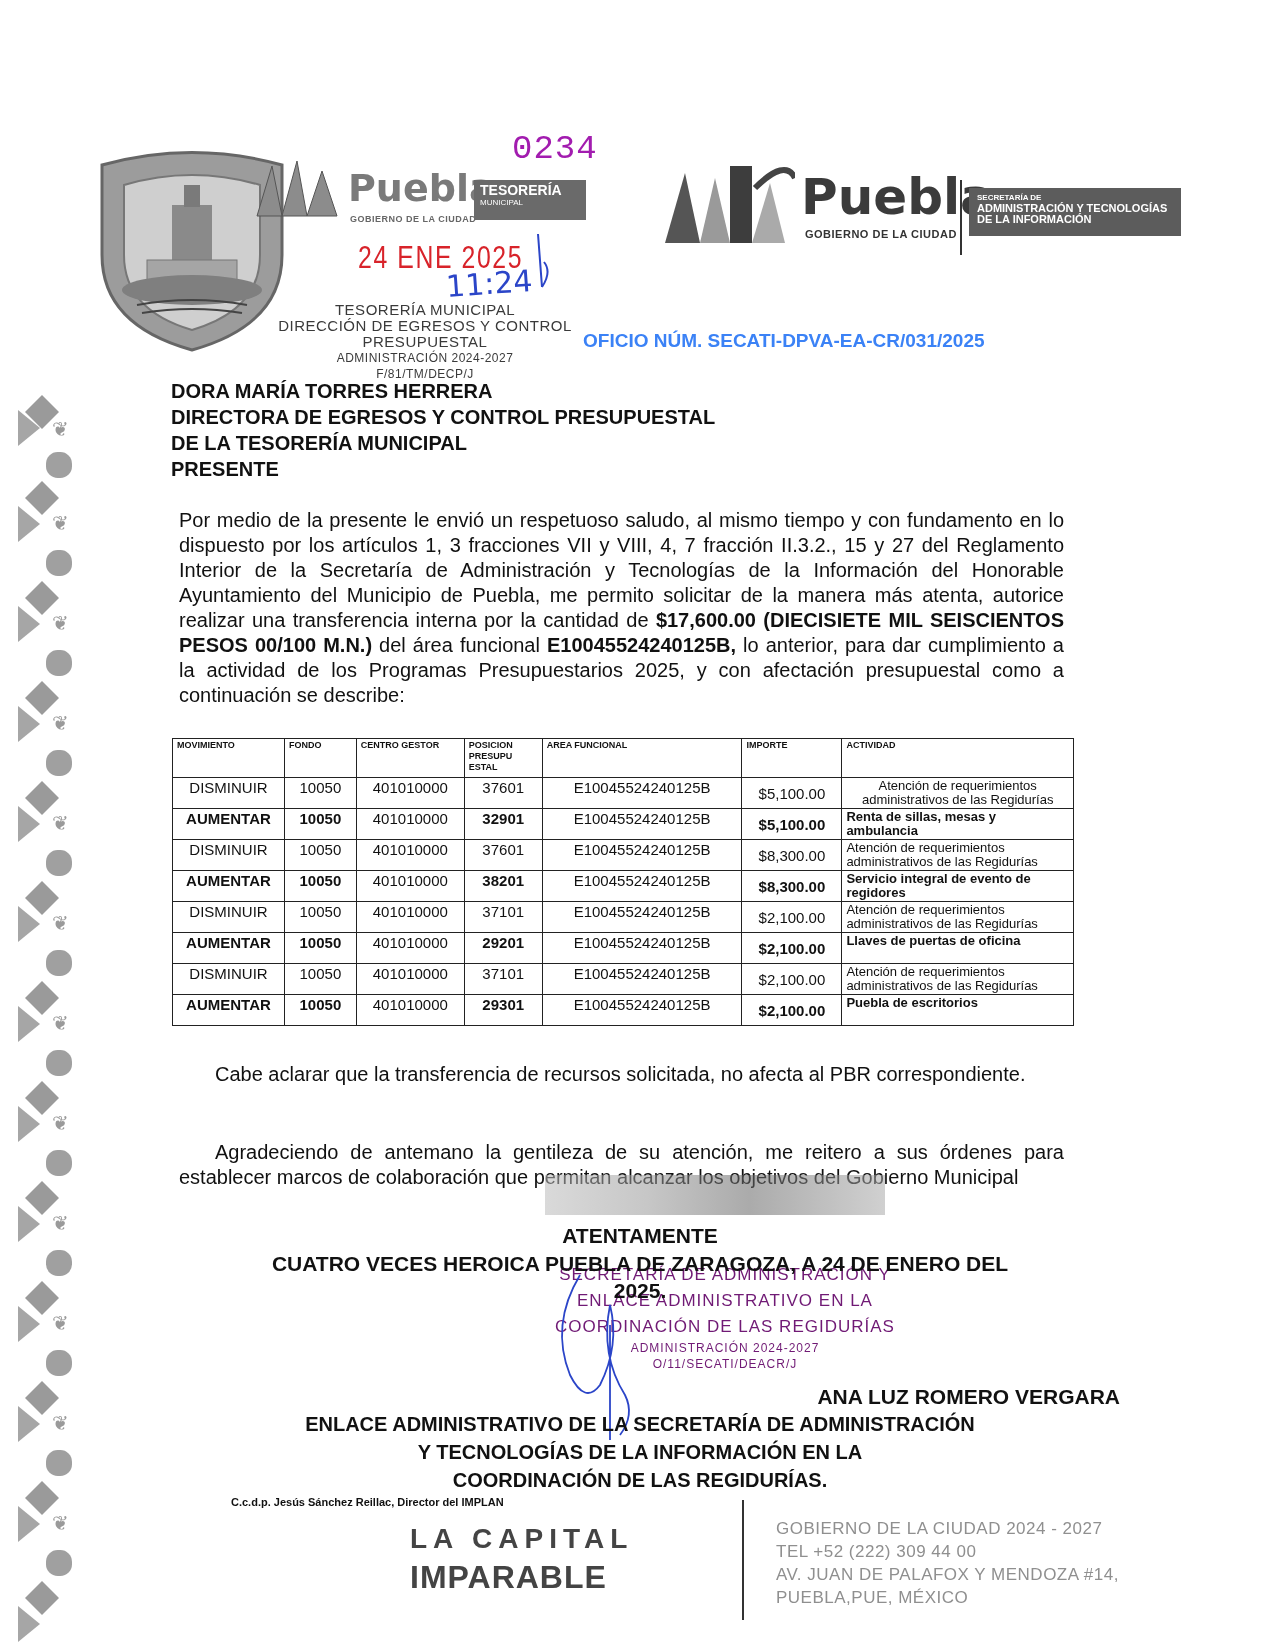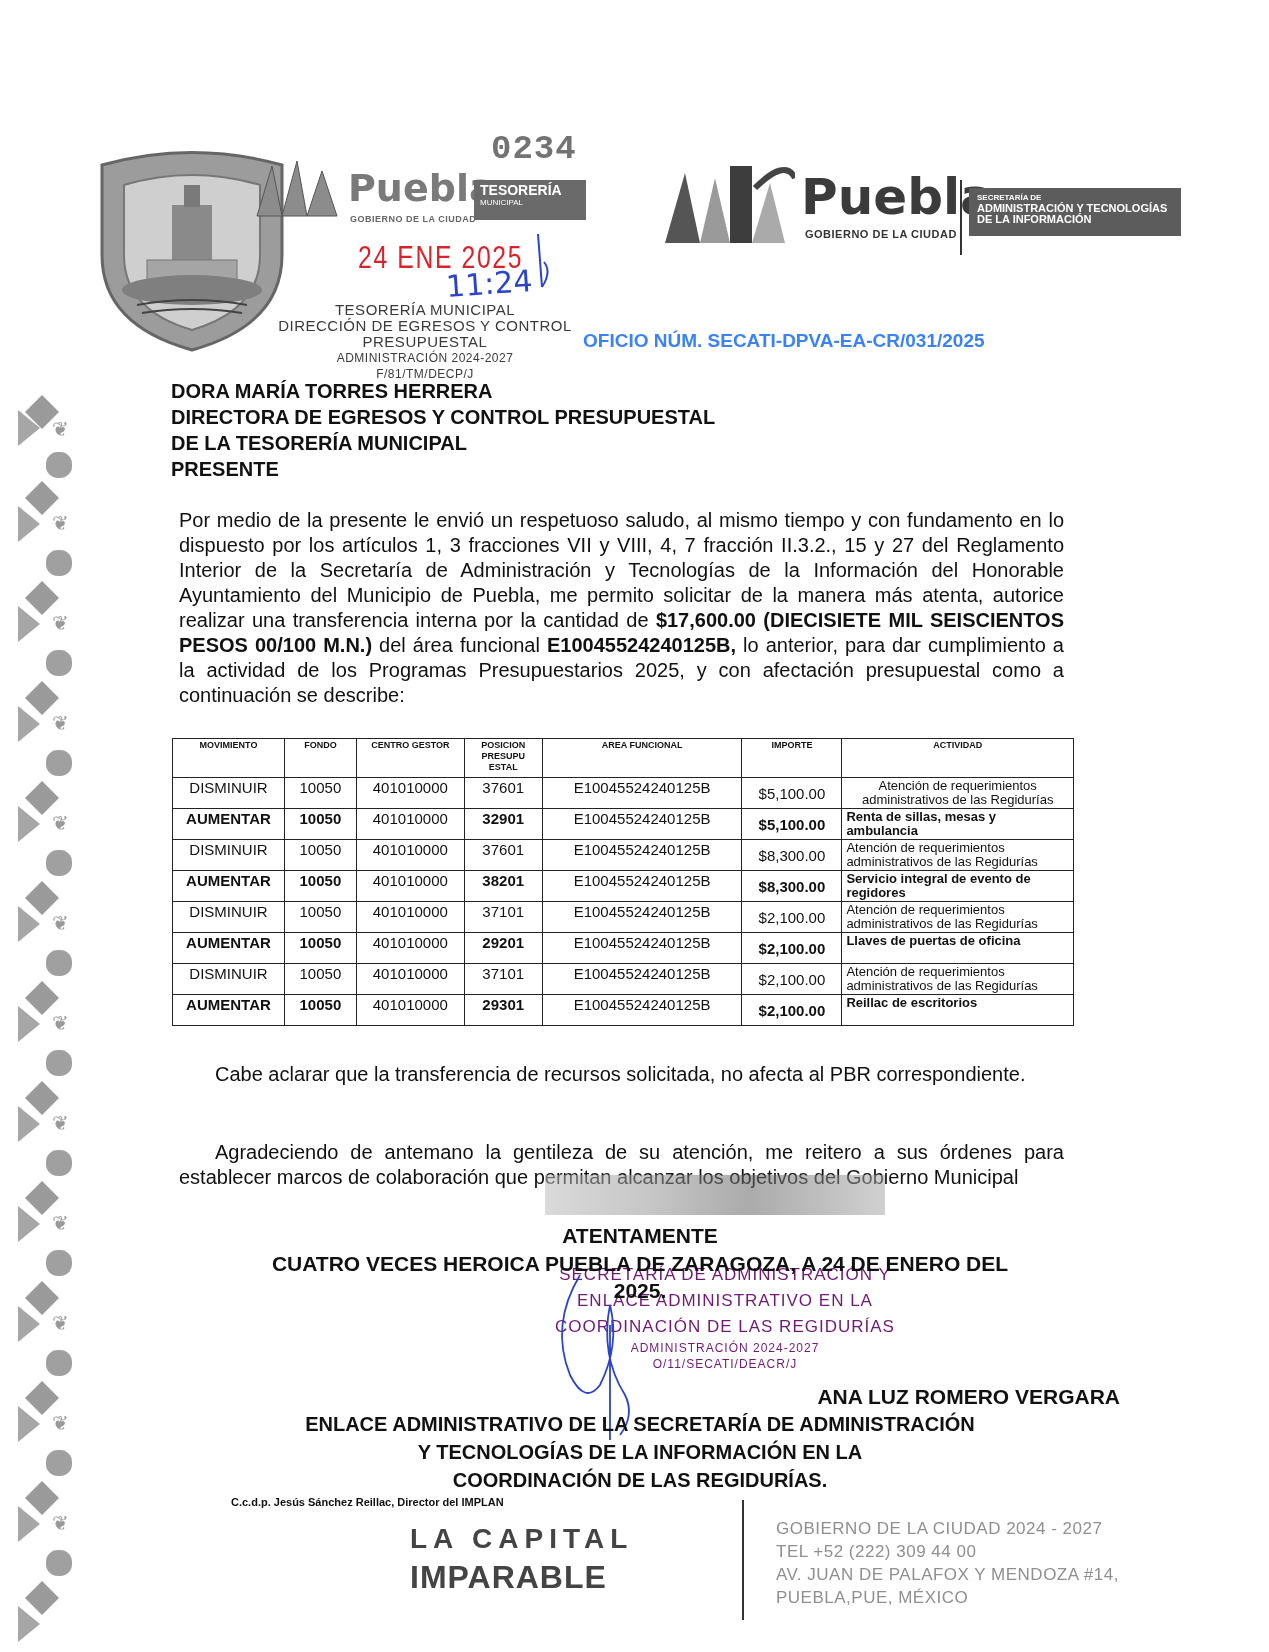--- a/index.html
+++ b/index.html
@@ -12,21 +12,21 @@
   
   .border-strip { left: 18px; top: 400px; width: 60px; height: 1240px; }
   .orn { position: absolute; width: 24px; height: 24px; background: #9a9a9a; transform: rotate(45deg); }
   .orn.t { width: 0; height: 0; background: none; transform: none; border-top: 18px solid transparent; border-bottom: 18px solid transparent; border-left: 22px solid #a6a6a6; }
   .orn.c { border-radius: 45%; background: #a0a0a0; transform: none; width: 26px; height: 26px; }
   .orn.l { background: none; transform: none; width: 22px; height: 22px; color: #9a9a9a; font-size: 20px; line-height: 22px; }
 
   
   .crest { left: 92px; top: 145px; width: 200px; height: 210px; }
   .logo-left { left: 252px; top: 148px; width: 360px; height: 90px; }
-  .folio { left: 491px; top: 130px; font-family: "Liberation Mono", monospace; font-weight: bold; font-size: 34px; color: #737373; letter-spacing: 1px; }
+  .folio { left: 512px; top: 130px; font-family: "Liberation Mono", monospace; font-weight: normal; font-size: 34px; color: #a21caf; letter-spacing: 1px; }
   .stamp-date { left: 358px; top: 240px; font-size: 31px; color: #d8232a; font-family: "Liberation Sans Narrow","Liberation Sans", sans-serif; transform: scaleX(0.8); transform-origin: left; letter-spacing: 2px; }
   .stamp-time { left: 446px; top: 266px; font-size: 30px; color: #2b45c8; font-family: "DejaVu Sans", sans-serif; transform: rotate(-4deg); }
   .stamp-block { left: 270px; top: 302px; width: 310px; text-align: center; color: #3a3a3a; font-size: 15px; line-height: 16px; letter-spacing: 0.5px; }
   .stamp-block .s1 { font-size: 15px; }
   .stamp-block .s2 { font-size: 12px; }
 
   .logo-right { left: 655px; top: 158px; width: 540px; height: 90px; }
   .puebla-word { font-family: "DejaVu Sans", sans-serif; font-weight: bold; color: #3b3b3b; }
   .gob { font-size: 11px; font-weight: bold; color: #333; letter-spacing: 0.5px; }
   .sec-box { background: #5c5c5c; color: #fff; font-weight: bold; padding: 4px 8px; }
@@ -35,21 +35,21 @@
 
   .recipient { left: 171px; top: 378px; font-size: 20px; font-weight: bold; line-height: 26px; }
 
   .body-text { left: 171px; width: 885px; font-size: 20px; line-height: 25px; text-align: justify; margin-left: 8px; }
   .p1 { top: 508px; }
   .p2 { top: 1062px; text-indent: 36px; }
   .p3 { top: 1140px; text-indent: 36px; }
 
   table.budget { position: absolute; left: 172px; top: 738px; width: 902px; border-collapse: collapse; }
   table.budget th, table.budget td { border: 1.5px solid #222; padding: 1px 4px; vertical-align: top; }
-  table.budget th { font-size: 9px; font-weight: bold; height: 36px; text-align: center; line-height: 11px; }
+  table.budget th { font-size: 9px; font-weight: bold; height: 36px; text-align: left; line-height: 11px; }
   table.budget td { font-size: 15px; height: 28px; text-align: center; }
   table.budget td.act { font-size: 13px; line-height: 14px; text-align: left; }
   table.budget td.imp { vertical-align: middle; }
   table.budget tr.bold td { font-weight: bold; }
   table.budget tr.plain td.act { text-align: left; }
 
   .closing { left: 160px; width: 960px; text-align: center; font-weight: bold; font-size: 21px; line-height: 27px; }
   .atent { top: 1222px; }
   .ciudad { top: 1250px; }
   .anyo { top: 1277px; }
@@ -273,21 +273,21 @@
       <td class="imp">$2,100.00</td>
       <td class="act">Atención de requerimientos administrativos de las Regidurías</td>
     </tr>
     <tr class="bold">
       <td>AUMENTAR</td>
       <td>10050</td>
       <td style="font-weight:normal">401010000</td>
       <td>29301</td>
       <td style="font-weight:normal">E10045524240125B</td>
       <td class="imp">$2,100.00</td>
-      <td class="act">Reillac de escritorios</td>
+      <td class="act">Puebla de escritorios</td>
     </tr>
   </tbody>
 </table>
 
 <div class="abs body-text p2">Cabe aclarar que la transferencia de recursos solicitada, no afecta al PBR correspondiente.</div>
 <div class="abs body-text p3">Agradeciendo de antemano la gentileza de su atención, me reitero a sus órdenes para establecer marcos de colaboración que permitan alcanzar los objetivos del Gobierno Municipal</div>
 
 <div class="abs" style="left:545px;top:1175px;width:340px;height:40px;background:linear-gradient(90deg,#bbb 0%,#999 30%,#666 60%,#aaa 100%);opacity:0.55"></div>
 <div class="abs sello" style="top:1262px">
   <div>SECRETARÍA DE ADMINISTRACIÓN Y</div>

